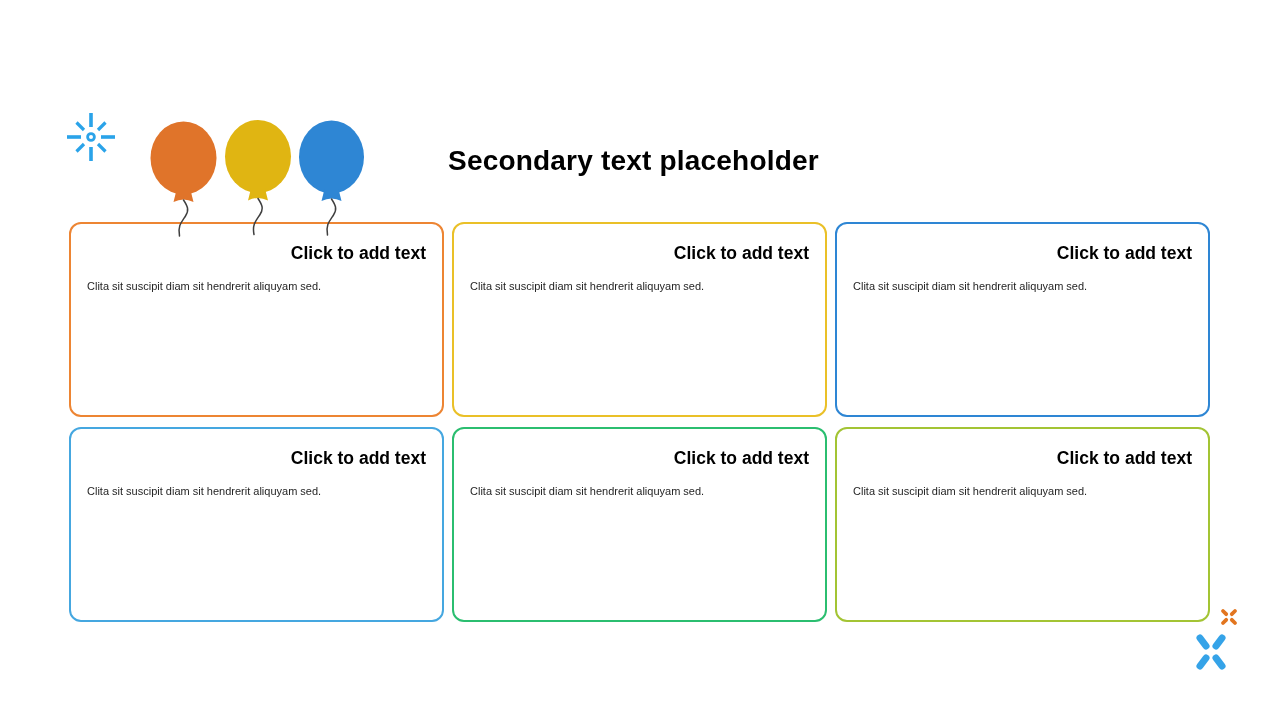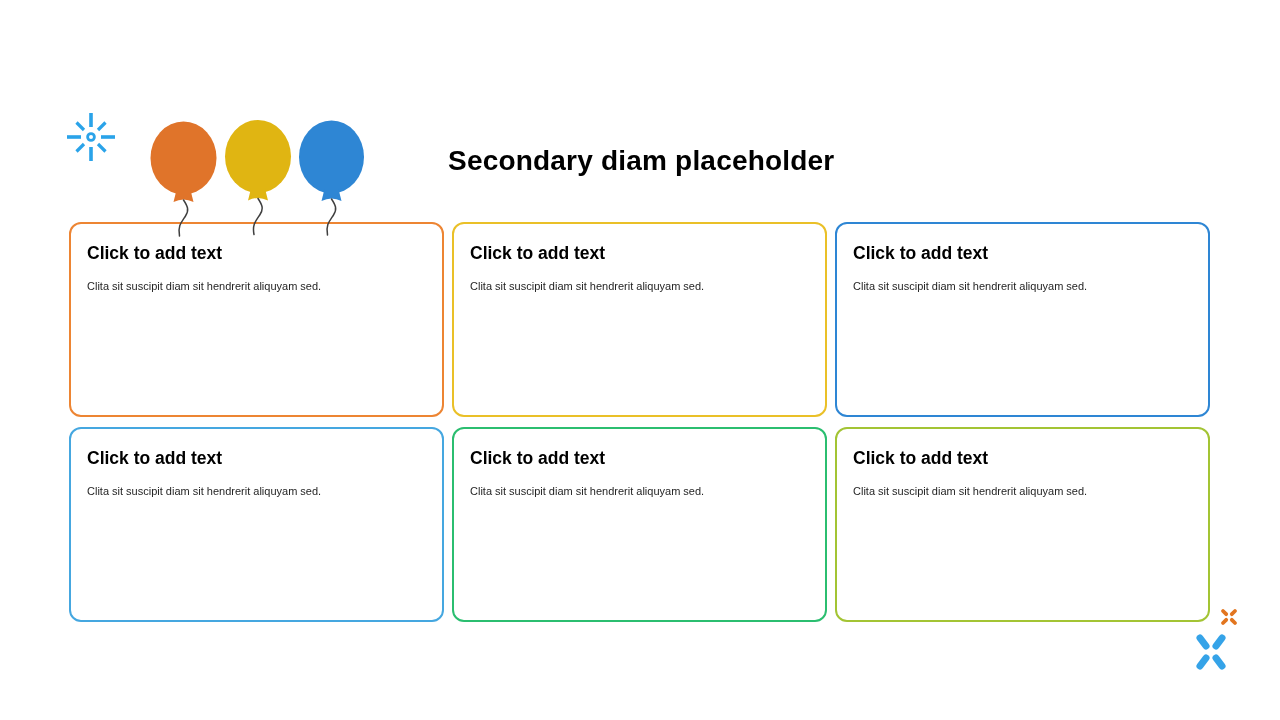--- a/index.html
+++ b/index.html
@@ -37,20 +37,21 @@
     background: #ffffff;
     border: 2px solid #cccccc; 
     border-radius: 12px;
     padding: 14px 16px;
     overflow: hidden;
   }
   .card-heading {
     font-size: 17.5px; line-height: 22px;
     font-weight: 700; color: #000000;
     margin: 4px 0 13px 0;
+    text-align: right;
   }
   .card-body {
     font-size: 11px; line-height: 18px;
     color: #1f1f1f;
   }
 
   .x-small-svg { position: absolute; left: 1218px; top: 606px; }
   .x-large-svg { position: absolute; left: 1194px; top: 632px; }
 </style>
 </head>
@@ -86,21 +87,21 @@
     </g>
     <path d="M118 86.5 c4,6 6,10 2,16 c-4,6 -8,10 -6,20" fill="none" stroke="#3F3F3F" stroke-width="1.5" stroke-linecap="round"></path>
 
     <g fill="#2E86D4">
       <ellipse cx="191.5" cy="45" rx="32.5" ry="36.5"></ellipse>
       <path d="M184.5 77 L198.5 77 L201.5 89 Q191.5 84 181.5 89 Z"></path>
     </g>
     <path d="M191.5 87 c4,6 6,10 2,16 c-4,6 -8,10 -6,20" fill="none" stroke="#3F3F3F" stroke-width="1.5" stroke-linecap="round"></path>
   </svg>
 
-  <div class="slide-title">Secondary diam placeholder</div>
+  <div class="slide-title">Secondary text placeholder</div>
 
   <div class="card-grid">
 
     <div class="card" style="border-color: rgb(237, 133, 51);">
       <div class="card-heading">Click to add text</div>
       <div class="card-body">Clita sit suscipit diam sit hendrerit aliquyam sed.</div>
     </div>
 
     <div class="card" style="border-color: rgb(234, 192, 40);">
       <div class="card-heading">Click to add text</div>

